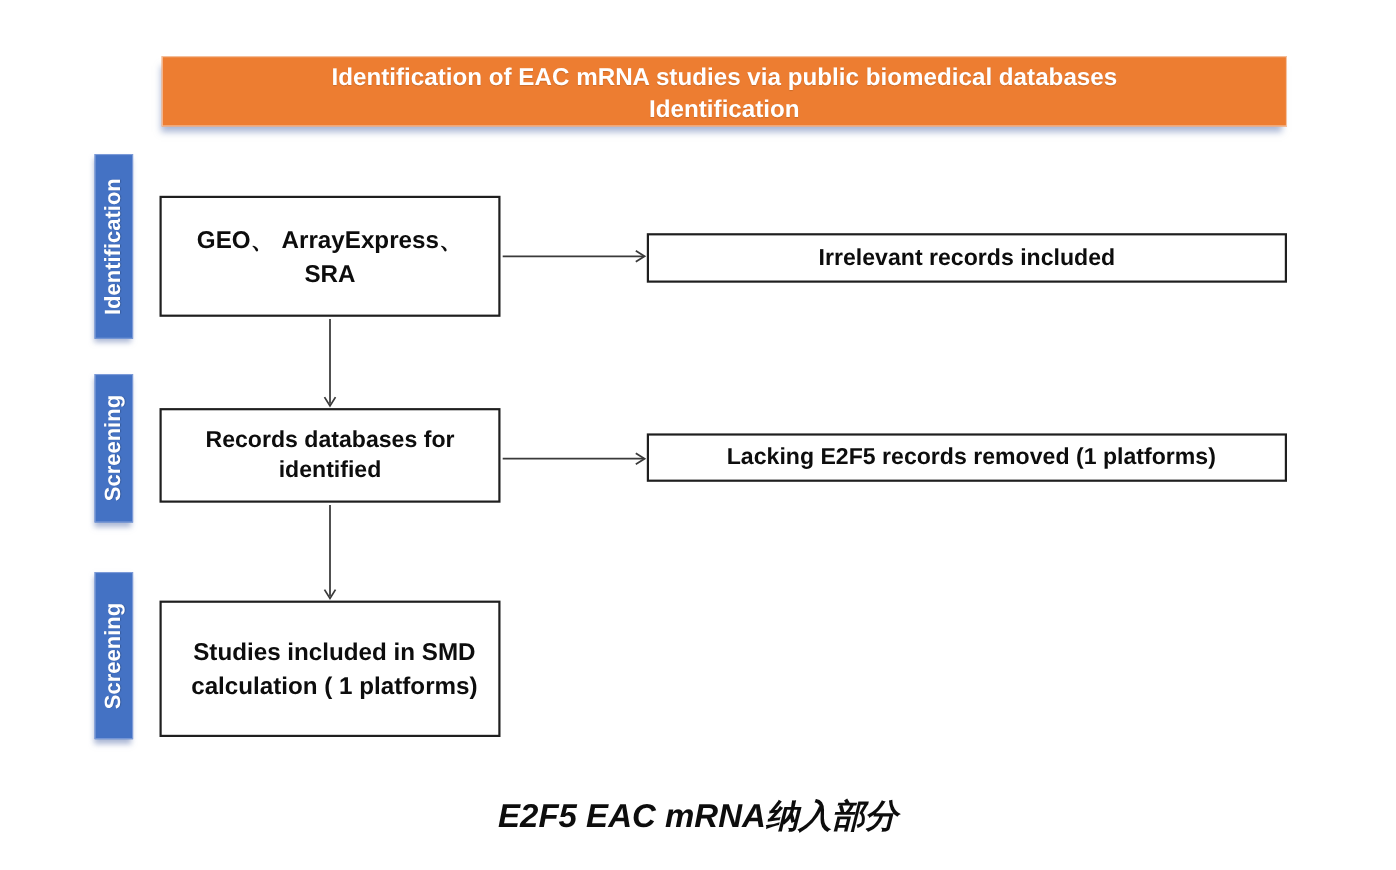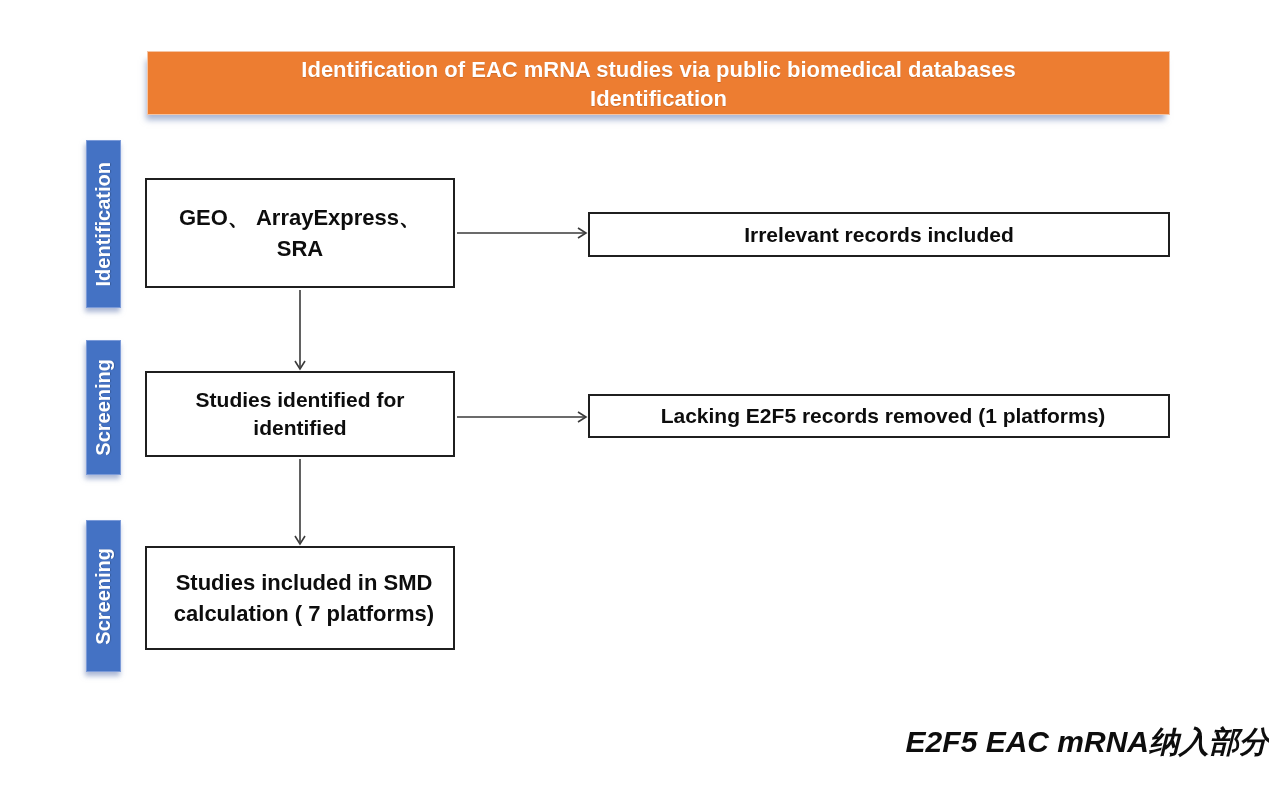--- a/index.html
+++ b/index.html
@@ -66,21 +66,21 @@
     font-weight: bold;
     display: flex;
     flex-direction: column;
     justify-content: center;
   }
   .box.center { text-align: center; align-items: center; }
   .box.left   { text-align: left; align-items: center; padding-left: 8px; }
 
   .box.b1 { left: 145px; top: 178px; width: 310px; height: 110px; font-size: 22px; line-height: 31px; }
   .box.b2 { left: 145px; top: 371px; width: 310px; height: 86px;  font-size: 21px; line-height: 28px; }
-  .box.b3 { left: 145px; top: 546px; width: 310px; height: 104px; font-size: 22px; line-height: 31px; }
+  .box.b3 { left: 145px; top: 546px; width: 310px; height: 124px; font-size: 22px; line-height: 31px; }
   .box.r1 { left: 588px; top: 212px; width: 582px; height: 45px;  font-size: 21px; }
   .box.r2 { left: 588px; top: 394px; width: 582px; height: 44px;  font-size: 21px; }
 
   
   .arrows {
     position: absolute;
     left: 0; top: 0;
     width: 1269px; height: 791px;
     pointer-events: none;
   }
@@ -88,21 +88,21 @@
     stroke: var(--arrow, #3a3a3a);
     stroke-width: 1.6;
     fill: none;
   }
 
   
   .caption {
     position: absolute;
     left: 0; top: 722px;
     width: 1269px;
-    text-align: right;
+    text-align: center;
     font-size: 30px;
     font-weight: bold;
     font-style: italic;
     color: var(--text, #0d0d0d);
   }
 </style>
 </head>
 <body>
 
 <div class="canvas">
@@ -125,31 +125,31 @@
   <div class="box b1 center">
     <div>GEO、 ArrayExpress、</div>
     <div>SRA</div>
   </div>
 
   <div class="box r1 center">
     <div>Irrelevant records included</div>
   </div>
 
   <div class="box b2 center">
-    <div>Studies identified for</div>
+    <div>Records databases for</div>
     <div>identified</div>
   </div>
 
   <div class="box r2 left">
     <div>Lacking E2F5 records removed (1 platforms)</div>
   </div>
 
   <div class="box b3 left">
     <div>Studies included in SMD</div>
-    <div>calculation ( 7 platforms)</div>
+    <div>calculation ( 1 platforms)</div>
   </div>
 
   <svg class="arrows" viewBox="0 0 1269 791" xmlns="http://www.w3.org/2000/svg">
 
     <g>
       <line x1="457" y1="233" x2="585" y2="233"></line>
       <path d="M578,228 L586,233 L578,238"></path>
     </g>
 
     <g>

